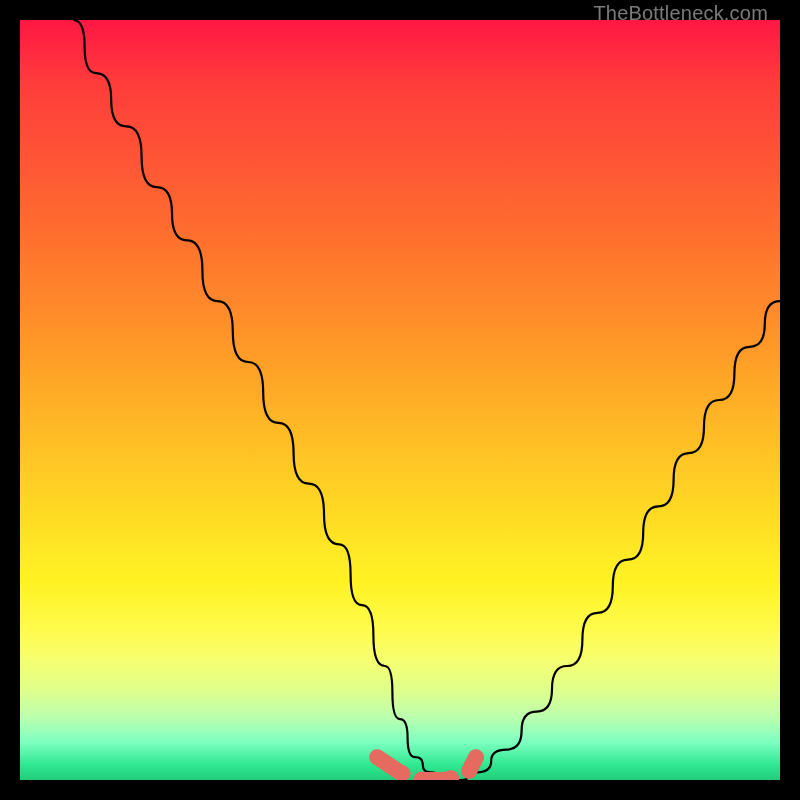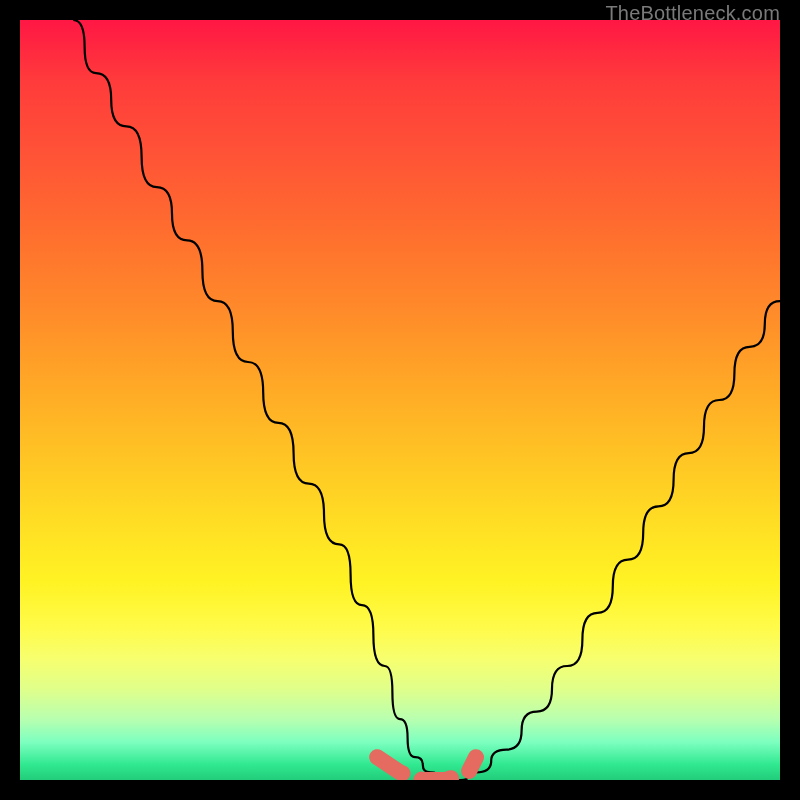--- a/index.html
+++ b/index.html
@@ -46,21 +46,21 @@
       #e0ff8a 88%,
       #b8ffb0 92%,
       #7dffc0 95%,
       #30e890 98%,
       #22cc7a 100%
     );
   }
   .watermark {
     position: absolute;
     top: 2px;
-    right: 20px;
+    right: 32px;
     color: #7a7a7a;
     font-size: 20px;
     font-weight: 500;
     letter-spacing: 0.2px;
   }
   svg.overlay {
     position: absolute;
     left: 0;
     top: 0;
     width: 760px;

